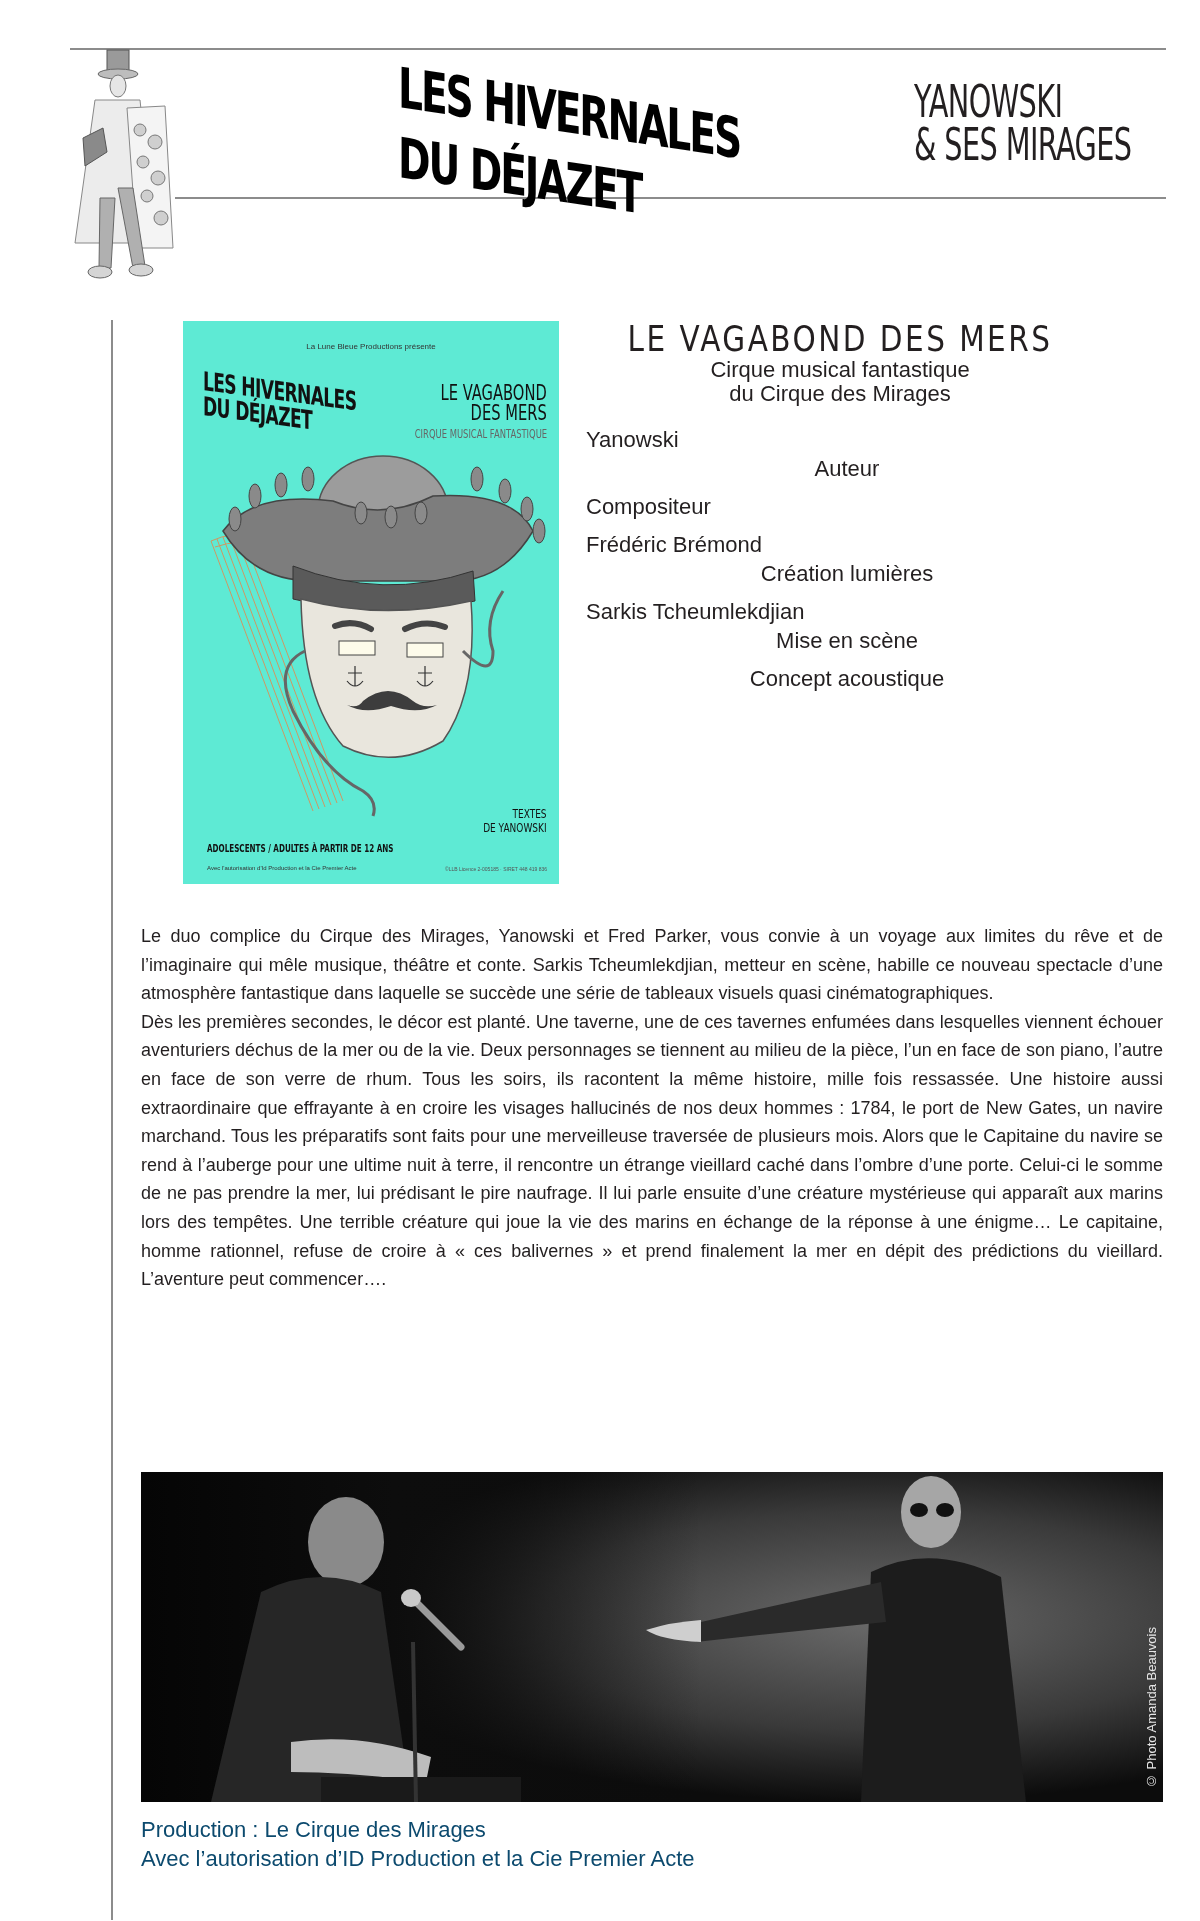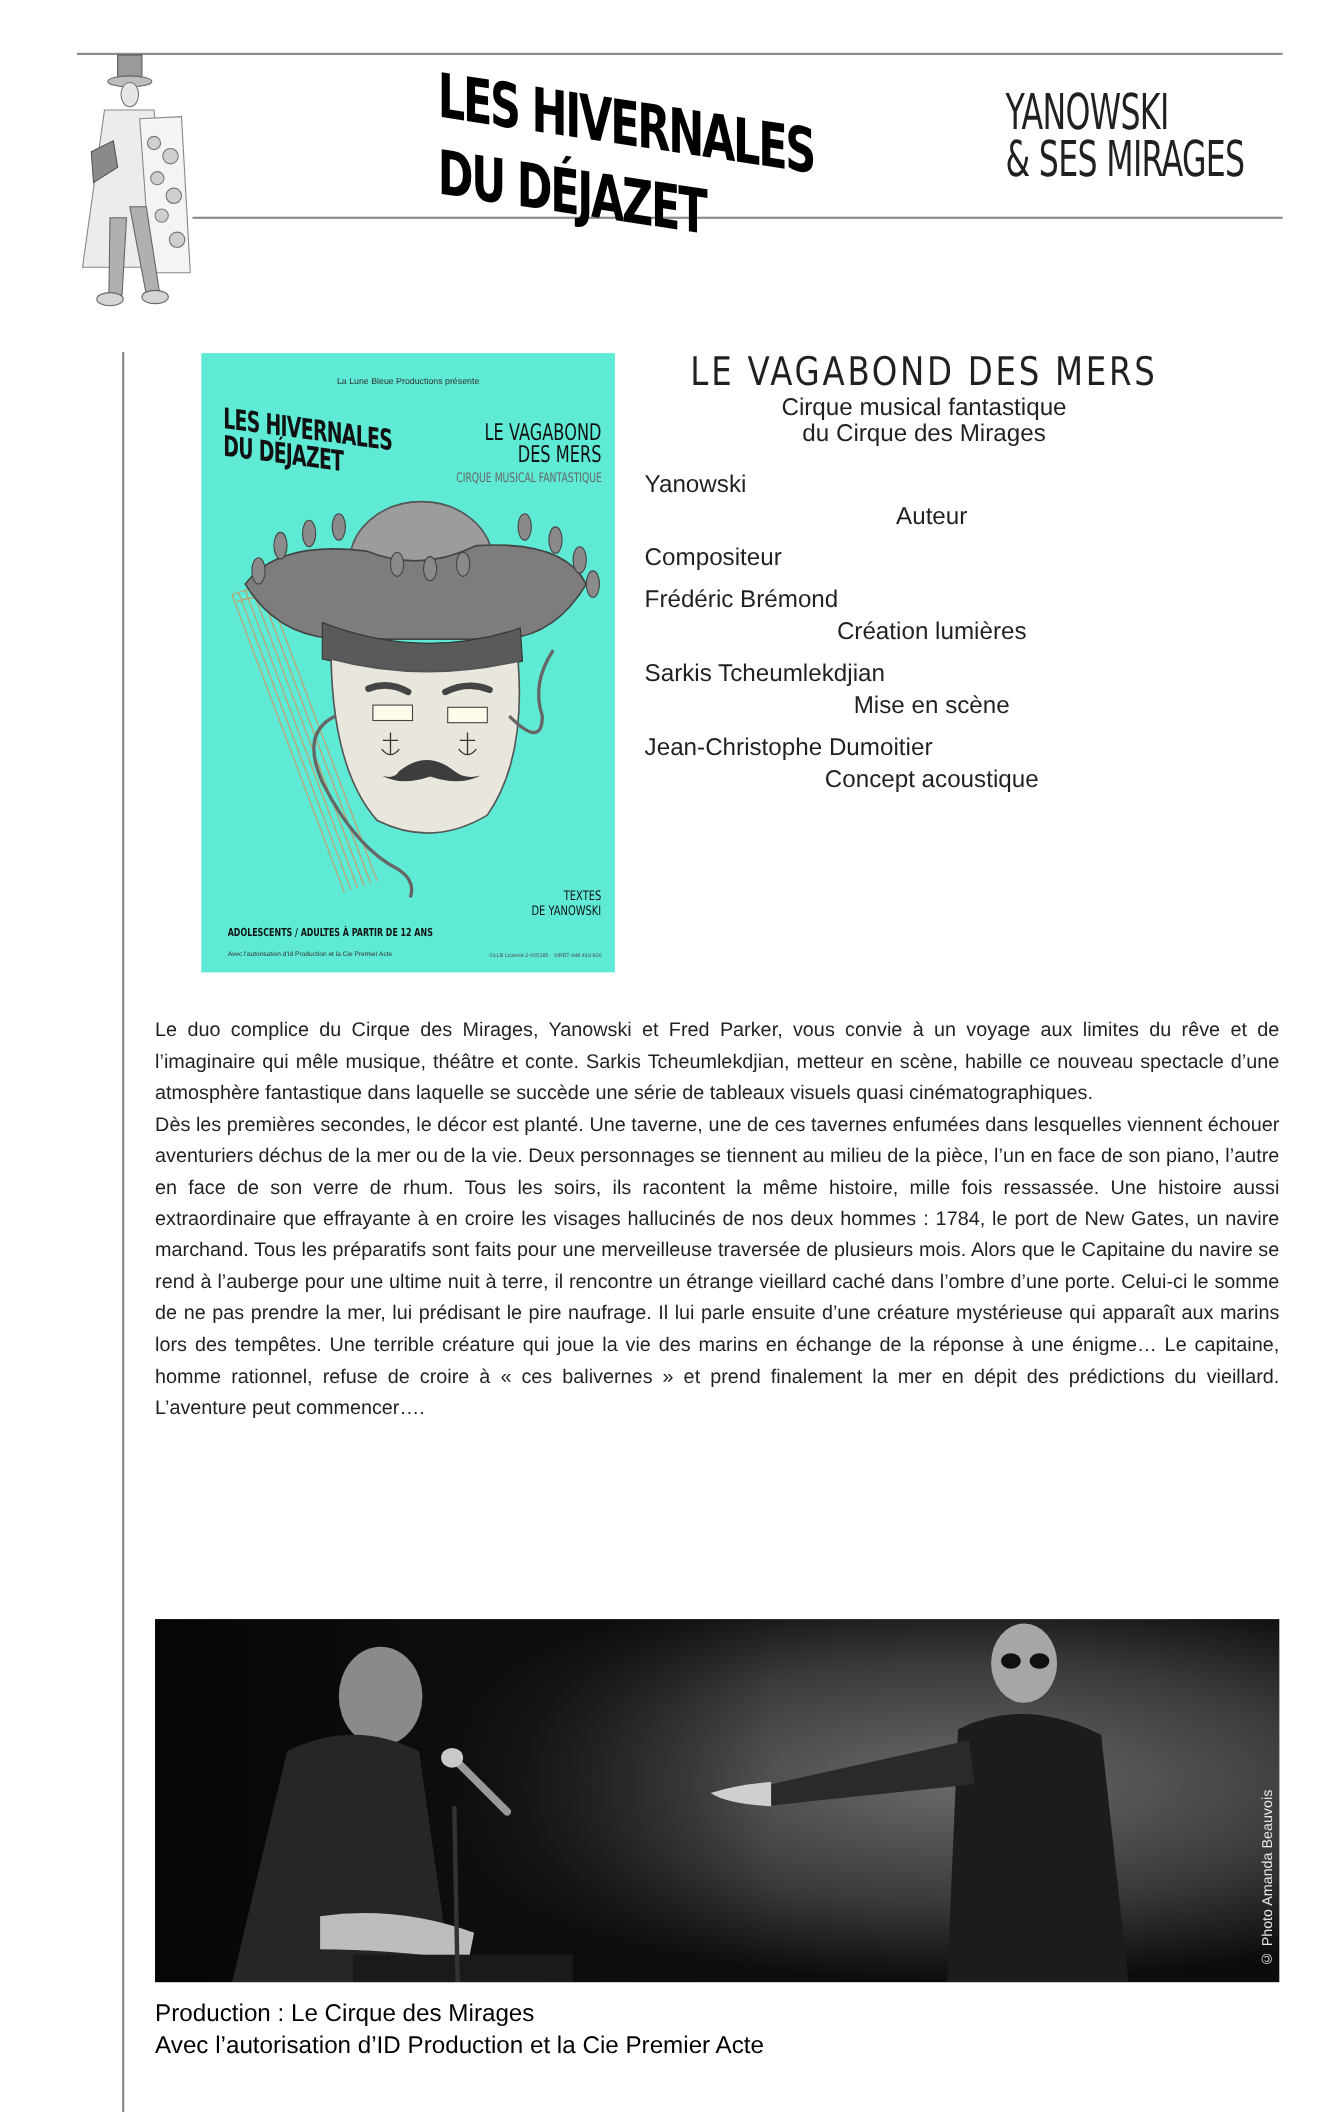--- a/index.html
+++ b/index.html
@@ -61,21 +61,21 @@
     color: #231f20; text-align: justify; }
   .body-text p { margin: 0; }
 
   
   .photo { position: absolute; left: 141px; top: 1472px; width: 1022px; height: 330px; overflow: hidden; background: #0a0a0a; }
   .photo svg { position: absolute; left: 0; top: 0; }
   .photo-credit { position: absolute; right: 4px; bottom: 14px; writing-mode: vertical-rl; transform: rotate(180deg);
     font-size: 13px; color: #e6e6e6; white-space: nowrap; }
 
   
-  .footer { position: absolute; left: 141px; top: 1815px; font-size: 22px; line-height: 29px; color: #000000; }
+  .footer { position: absolute; left: 141px; top: 1815px; font-size: 22px; line-height: 29px; color: #0c4a6e; }
   .footer div { white-space: nowrap; }
 </style>
 </head>
 <body>
 
 <div class="rule rule-top"></div>
 <div class="rule rule-bottom"></div>
 
 <div class="mascot">
   <svg width="125" height="235" viewBox="0 0 125 235">
@@ -208,21 +208,20 @@
   </div>
   <div class="credit">
     <div class="primary">Frédéric Brémond</div>
     <div class="secondary">Création lumières</div>
   </div>
   <div class="credit">
     <div class="primary">Sarkis Tcheumlekdjian</div>
     <div class="secondary">Mise en scène</div>
   </div>
   <div class="credit">
-    <div class="primary">Jean-Christophe Dumoitier</div>
     <div class="secondary">Concept acoustique</div>
   </div>
 </div>
 
 <div class="body-text">
   <p>Le duo complice du Cirque des Mirages, Yanowski et Fred Parker, vous convie à un voyage aux limites du rêve et de l’imaginaire qui mêle musique, théâtre et conte. Sarkis Tcheumlekdjian, metteur en scène, habille ce nouveau spectacle d’une atmosphère fantastique dans laquelle se succède une série de tableaux visuels quasi cinématographiques.</p>
   <p>Dès les premières secondes, le décor est planté. Une taverne, une de ces tavernes enfumées dans lesquelles viennent échouer aventuriers déchus de la mer ou de la vie. Deux personnages se tiennent au milieu de la pièce, l’un en face de son piano, l’autre en face de son verre de rhum. Tous les soirs, ils racontent la même histoire, mille fois ressassée. Une histoire aussi extraordinaire que effrayante à en croire les visages hallucinés de nos deux hommes : 1784, le port de New Gates, un navire marchand. Tous les préparatifs sont faits pour une merveilleuse traversée de plusieurs mois. Alors que le Capitaine du navire se rend à l’auberge pour une ultime nuit à terre, il rencontre un étrange vieillard caché dans l’ombre d’une porte. Celui-ci le somme de ne pas prendre la mer, lui prédisant le pire naufrage. Il lui parle ensuite d’une créature mystérieuse qui apparaît aux marins lors des tempêtes. Une terrible créature qui joue la vie des marins en échange de la réponse à une énigme… Le capitaine, homme rationnel, refuse de croire à « ces balivernes » et prend finalement la mer en dépit des prédictions du vieillard. L’aventure peut commencer….</p>
 </div>
 
 <div class="photo">

